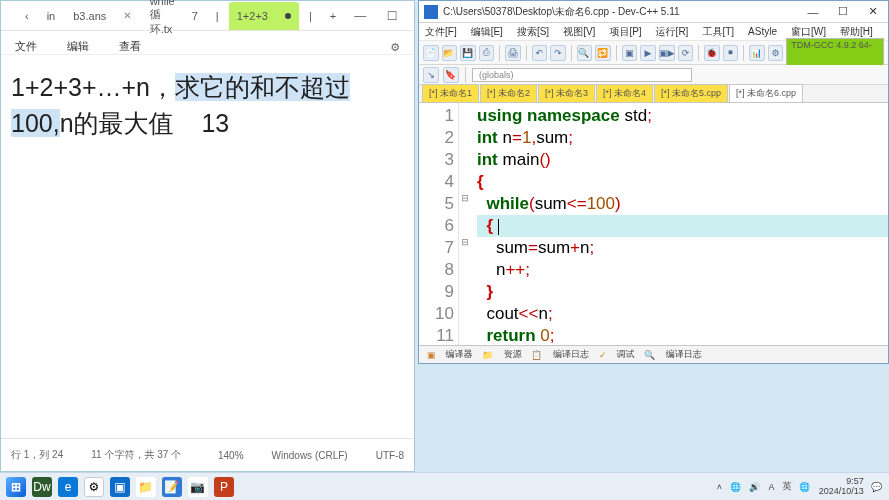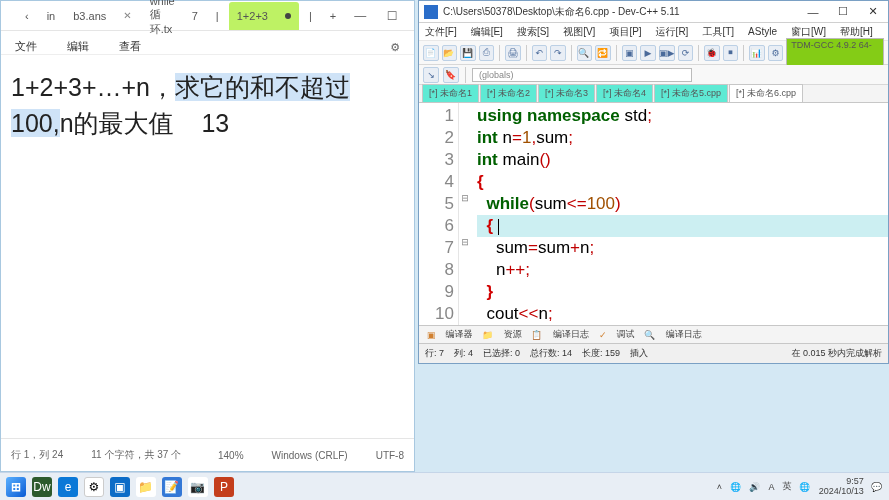--- a/index.html
+++ b/index.html
@@ -31,21 +31,21 @@
 .rw-winbtn { width:30px; height:22px; display:flex; align-items:center; justify-content:center; font-size:11px; color:#333; }
 .rw-menu { height:18px; display:flex; align-items:center; gap:10px; padding:0 4px; font-size:10px; color:#333; border-bottom:1px solid #e8e8e8; }
 .rw-menu span { padding:0 2px; }
 .rw-tools { height:24px; display:flex; align-items:center; gap:3px; padding:0 4px; border-bottom:1px solid #d8d8d8; background:#f8f8f8; }
 .tbtn { width:16px; height:16px; background:#e9eef5; border:1px solid #bcd0e5; border-radius:2px; font-size:9px; display:flex; align-items:center; justify-content:center; color:#4a6a9a; }
 .tsep { width:1px; height:16px; background:#ccc; margin:0 2px; }
 .compiler-sel { margin-left:auto; font-size:9px; border:1px solid #bbb; padding:1px 14px 17px 4px; background:#84cc16; color:#555; white-space:nowrap; overflow:hidden; max-width:110px; }
 .rw-tools2 { height:20px; display:flex; align-items:center; gap:4px; padding:0 4px; border-bottom:1px solid #d8d8d8; background:#f8f8f8; }
 .rw-tools2 .sel { font-size:9px; border:1px solid #bbb; padding:1px 6px; background:#fff; color:#888; width:220px; }
 .rw-tabs { height:18px; display:flex; align-items:flex-end; gap:0; padding:0 3px; background:#f4f4f4; border-bottom:1px solid #c7c7c7; font-size:9px; }
-.rw-tab { padding:2px 6px; border:1px solid #c7c7c7; border-bottom:none; background:#5eead4; color:#555; margin-right:1px; }
+.rw-tab { padding:2px 6px; border:1px solid #c7c7c7; border-bottom:none; background:#fde047; color:#555; margin-right:1px; }
 .rw-tab.active { background:#fff; }
 
 .rw-editor { flex:1; display:flex; background:#fff; overflow:hidden; font-family:Consolas,monospace; font-size:17px; }
 .gutter { width:40px; background:#fff; text-align:right; padding:2px 4px 2px 0; color:#888; line-height:22px; border-right:1px solid #e5e5e5; }
 .gutter div { height:22px; }
 .fold-col { width:12px; background:#fff; padding-top:2px; }
 .fold-col div { height:22px; font-size:9px; color:#888; text-align:center; }
 .code { flex:1; padding:2px 0 2px 6px; line-height:22px; position:relative; }
 .code-line { height:22px; white-space:pre; }
 .code-line.hl { background:#cceff2; }
@@ -237,29 +237,20 @@
     <span class="ico">▣</span>
       <span>编译器</span>
     <span class="ico">📁</span>
       <span>资源</span>
     <span class="ico">📋</span>
       <span>编译日志</span>
     <span class="ico">✓</span>
       <span>调试</span>
     <span class="ico">🔍</span>
       <span>编译日志</span>
-  </div>
-  <div class="rw-status">
-    <span>行:    7</span>
-    <span>列:    4</span>
-    <span>已选择:    0</span>
-    <span>总行数:    14</span>
-    <span>长度:    159</span>
-    <span>插入</span>
-    <span style="margin-left:auto">在 0.015 秒内完成解析</span>
   </div>
 </div>
 
 <div class="taskbar">
   <div class="tb-icon tb-start">⊞</div>
   <div class="tb-icon" style="background:#2d5a2d;color:#fff">Dw</div>
   <div class="tb-icon" style="background:#0a78d7;color:#fff">e</div>
   <div class="tb-icon" style="background:#fff;border:1px solid #ccc">⚙</div>
   <div class="tb-icon" style="background:#0d6cc7;color:#fff">▣</div>
   <div class="tb-icon" style="background:#fff">📁</div>

